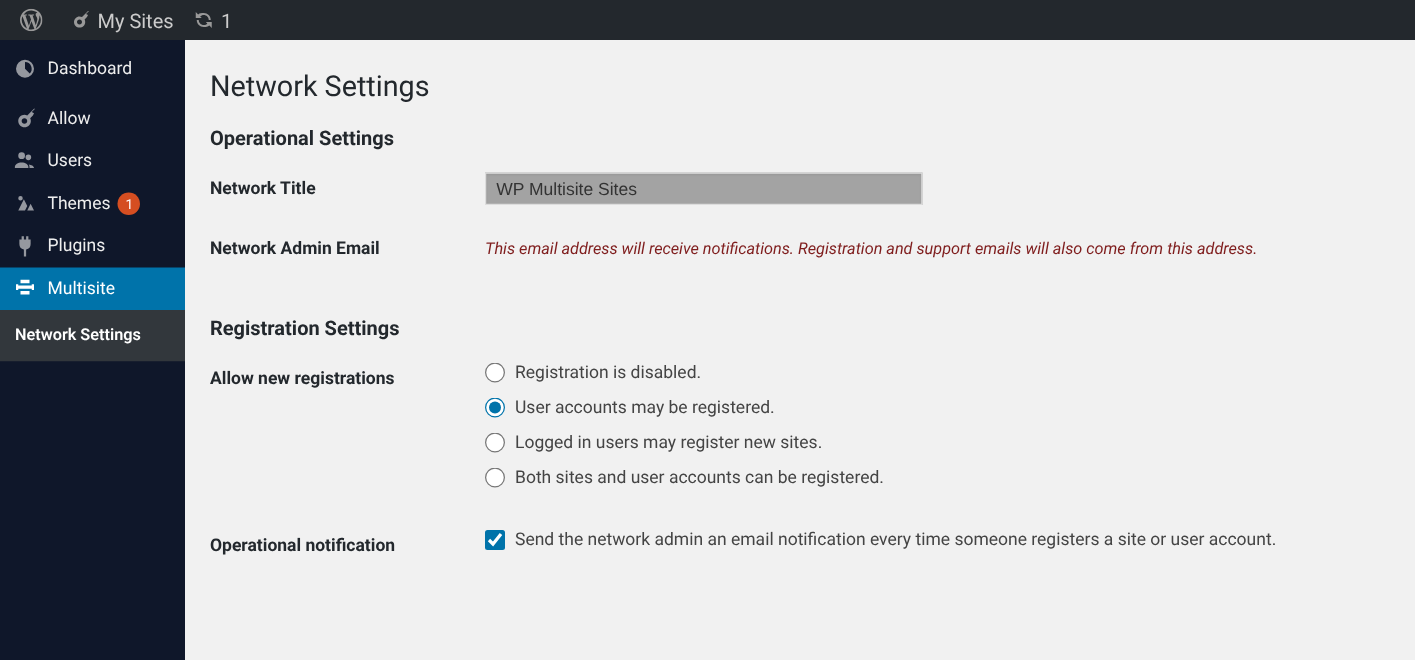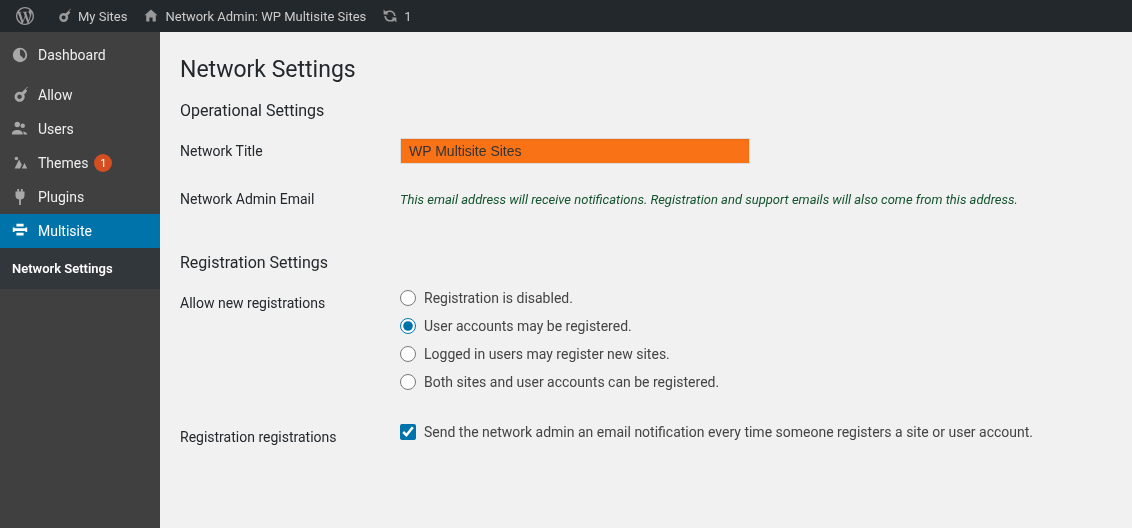--- a/index.html
+++ b/index.html
@@ -1,41 +1,41 @@
 <!DOCTYPE html>
 <html><head>
 <meta charset="utf-8">
 <style>
 *{box-sizing:border-box;margin:0;padding:0}
 body{font-family:-apple-system,BlinkMacSystemFont,"Segoe UI",Roboto,Oxygen,Ubuntu,sans-serif;font-size:13px;color:#444;background:#f1f1f1;width:1132px;height:528px;overflow:hidden}
-.adminbar{height:32px;background:#23282d;color:#eee;display:flex;align-items:center;padding:14px 8px;font-size:13px}
+.adminbar{height:32px;background:#23282d;color:#eee;display:flex;align-items:center;padding:14px 8px;font-size:16px}
 .adminbar-item{display:flex;align-items:center;padding:0 8px;height:32px;cursor:pointer;color:#ccc}
 .ab-icon{font-size:16px;margin-right:6px}
 .wrap{display:flex;height:496px}
-.sidebar{width:160px;background:#404040;color:#eee;display:flex;flex-direction:column}
+.sidebar{width:148px;background:#0f172a;color:#eee;display:flex;flex-direction:column}
 .menu-item{display:flex;align-items:center;padding:8px 8px 8px 10px;color:#eee;cursor:pointer;font-size:14px;position:relative}
 .menu-item.top{margin-top:6px}
 .menu-item .mi-icon{width:20px;margin-right:8px;opacity:.6;font-size:18px;display:flex;justify-content:center}
 .menu-item.current{background:#0073aa;color:#fff}
 .menu-item.current .mi-icon{opacity:1}
 .menu-item.current::after{content:"";position:absolute;right:-8px;top:50%;margin-top:-8px;border:8px solid transparent;border-right-color:#f1f1f1}
 .badge{background:#d54e21;color:#fff;border-radius:10px;min-width:18px;height:18px;display:inline-flex;align-items:center;justify-content:center;font-size:11px;margin-left:6px;padding:0 5px}
 .submenu{background:#32373c;padding:7px 0}
 .submenu-item{padding:6px 12px;font-size:13px;color:rgba(240,245,250,.7);cursor:pointer}
 .submenu-item.current{color:#fff;font-weight:600}
 .collapse{margin-top:auto;border-top:0;color:#aaa;font-size:13px;padding:8px 10px;display:flex;align-items:center;cursor:pointer}
 .collapse .mi-icon{width:20px;margin-right:8px;font-size:14px}
 .content{flex:1;padding:10px 20px 20px 20px;overflow:auto}
 h1.page-title{font-size:23px;font-weight:400;color:#23282d;margin:14px 0 18px}
-h3.section{font-size:16px;font-weight:400;color:#23282d;margin:0 0 18px}
+h3.section{font-size:16px;font-weight:700;color:#23282d;margin:0 0 18px}
 .form-row{display:flex;margin-bottom:22px}
-.form-row .label{width:220px;font-weight:400;color:#23282d;padding-top:5px;font-size:14px}
+.form-row .label{width:220px;font-weight:700;color:#23282d;padding-top:5px;font-size:14px}
 .form-row .field{flex:1}
-input[type=text]{width:350px;padding:4px 8px;border:1px solid #ddd;background:#f97316;font-size:14px;color:#333;box-shadow:inset 0 1px 2px rgba(0,0,0,.07)}
-.desc{color:#14532d;font-style:italic;font-size:13px;margin-top:6px}
+input[type=text]{width:350px;padding:4px 8px;border:1px solid #ddd;background:#a3a3a3;font-size:14px;color:#333;box-shadow:inset 0 1px 2px rgba(0,0,0,.07)}
+.desc{color:#7f1d1d;font-style:italic;font-size:13px;margin-top:6px}
 .radio-row,.check-row{display:flex;margin-bottom:12px;font-size:14px;color:#444}
 .radio-row input,.check-row input{margin-right:8px;width:16px;height:16px;accent-color:#0073aa}
 .spacer{height:24px}
 svg{display:block}
 </style>
 </head>
 <body>
 
 <div class="adminbar">
   <div class="adminbar-item">
@@ -45,28 +45,20 @@
         </svg>
     </span>
   </div>
   <div class="adminbar-item">
     <span class="ab-icon">
       <svg width="16" height="16" viewBox="0 0 20 20" fill="#999">
           <path d="M18 1l-6 6c-.8-.4-1.6-.6-2.5-.6C6.5 6.4 4 8.9 4 12s2.5 5.6 5.6 5.6 5.6-2.5 5.6-5.6c0-.9-.2-1.8-.6-2.5L17 7l1-2-2-1 3-3h-1zM9.5 14.5c-1.4 0-2.5-1.1-2.5-2.5s1.1-2.5 2.5-2.5 2.5 1.1 2.5 2.5-1.1 2.5-2.5 2.5z"></path>
         </svg>
     </span>
     <span>My Sites</span>
-  </div>
-  <div class="adminbar-item">
-    <span class="ab-icon">
-      <svg width="16" height="16" viewBox="0 0 20 20" fill="#999">
-          <path d="M10 2L2 9h2v8h4v-5h4v5h4V9h2z"></path>
-        </svg>
-    </span>
-    <span>Network Admin: WP Multisite Sites</span>
   </div>
   <div class="adminbar-item">
     <span class="ab-icon">
       <svg width="16" height="16" viewBox="0 0 20 20" fill="#999">
           <path d="M10 3c3.9 0 7 3.1 7 7h-2c0-2.8-2.2-5-5-5-1.4 0-2.7.6-3.6 1.6L8 8H2V2l2.4 2.4C5.8 3 7.8 3 10 3zm0 14c-3.9 0-7-3.1-7-7h2c0 2.8 2.2 5 5 5 1.4 0 2.7-.6 3.6-1.6L12 12h6v6l-2.4-2.4C14.2 17 12.2 17 10 17z"></path>
         </svg>
     </span>
     <span>1</span>
   </div>
 </div>
@@ -164,21 +156,21 @@
           <span>Logged in users may register new sites.</span>
         </label>
         <label class="radio-row">
           <input type="radio" name="reg" style="">
           <span>Both sites and user accounts can be registered.</span>
         </label>
       </div>
     </div>
 
     <div class="form-row" style="margin-top:20px">
-      <div class="label">Registration registrations</div>
+      <div class="label">Operational notification</div>
       <div class="field">
         <label class="check-row">
           <input type="checkbox" checked="" style="">
           <span>Send the network admin an email notification every time someone registers a site or user account.</span>
         </label>
       </div>
     </div>
   </div>
 </div>
 

